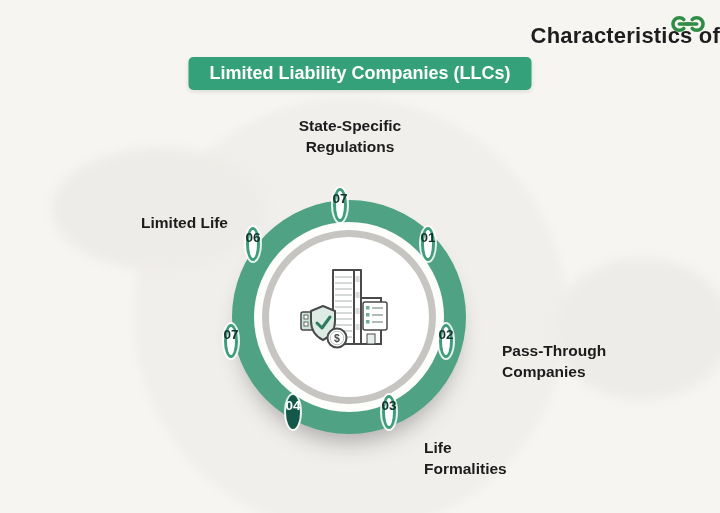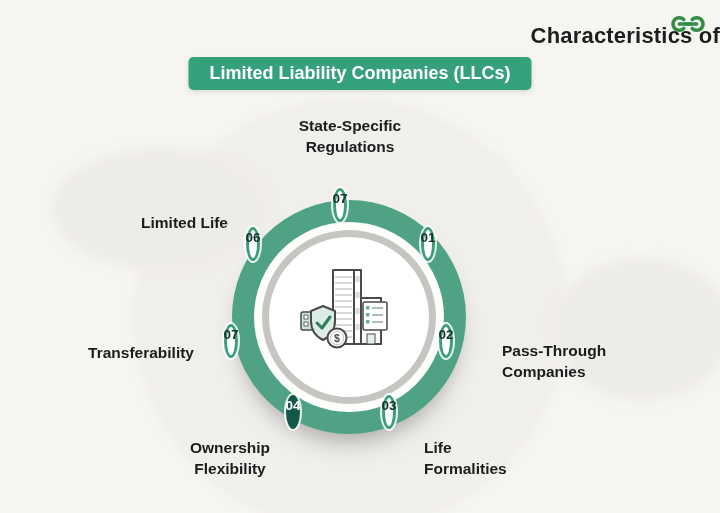--- a/index.html
+++ b/index.html
@@ -149,18 +149,16 @@
     </div>
   <div class="node n06">
       <span>06</span>
     </div>
   <div class="node n07">
       <span>07</span>
     </div>
 
   <div class="lbl l02">Pass-Through Companies</div>
   <div class="lbl l03">Life Formalities</div>
-  <div class="lbl l04">Ownership Flexibility</div>
-  <div class="lbl l05">Transferability</div>
   <div class="lbl l07">State-Specific Regulations</div>
   <div class="lbl l06">Limited Life</div>
 
 </div>
 
 </body></html>

